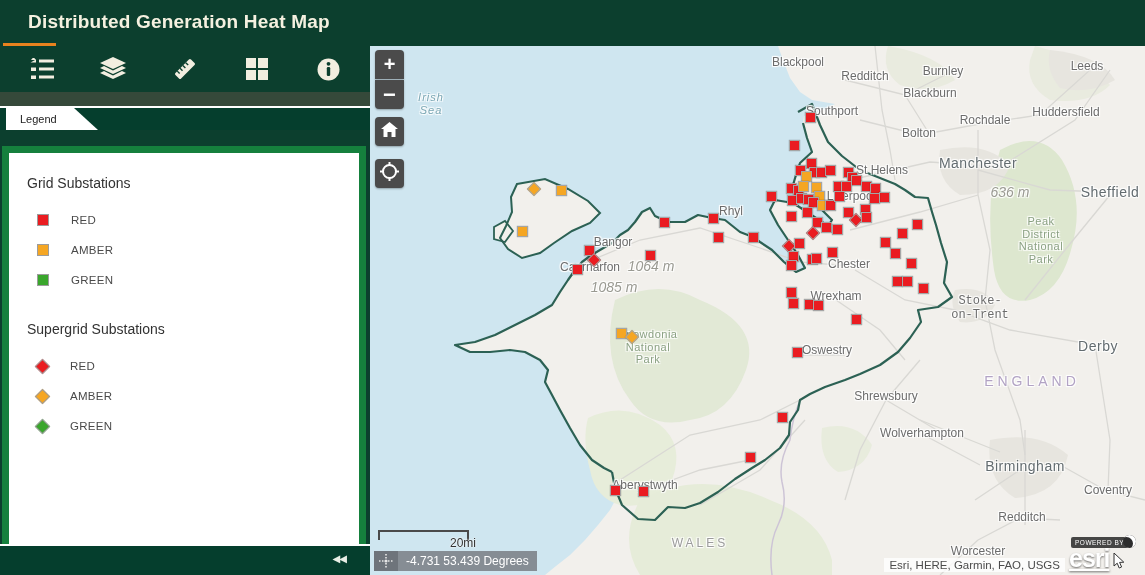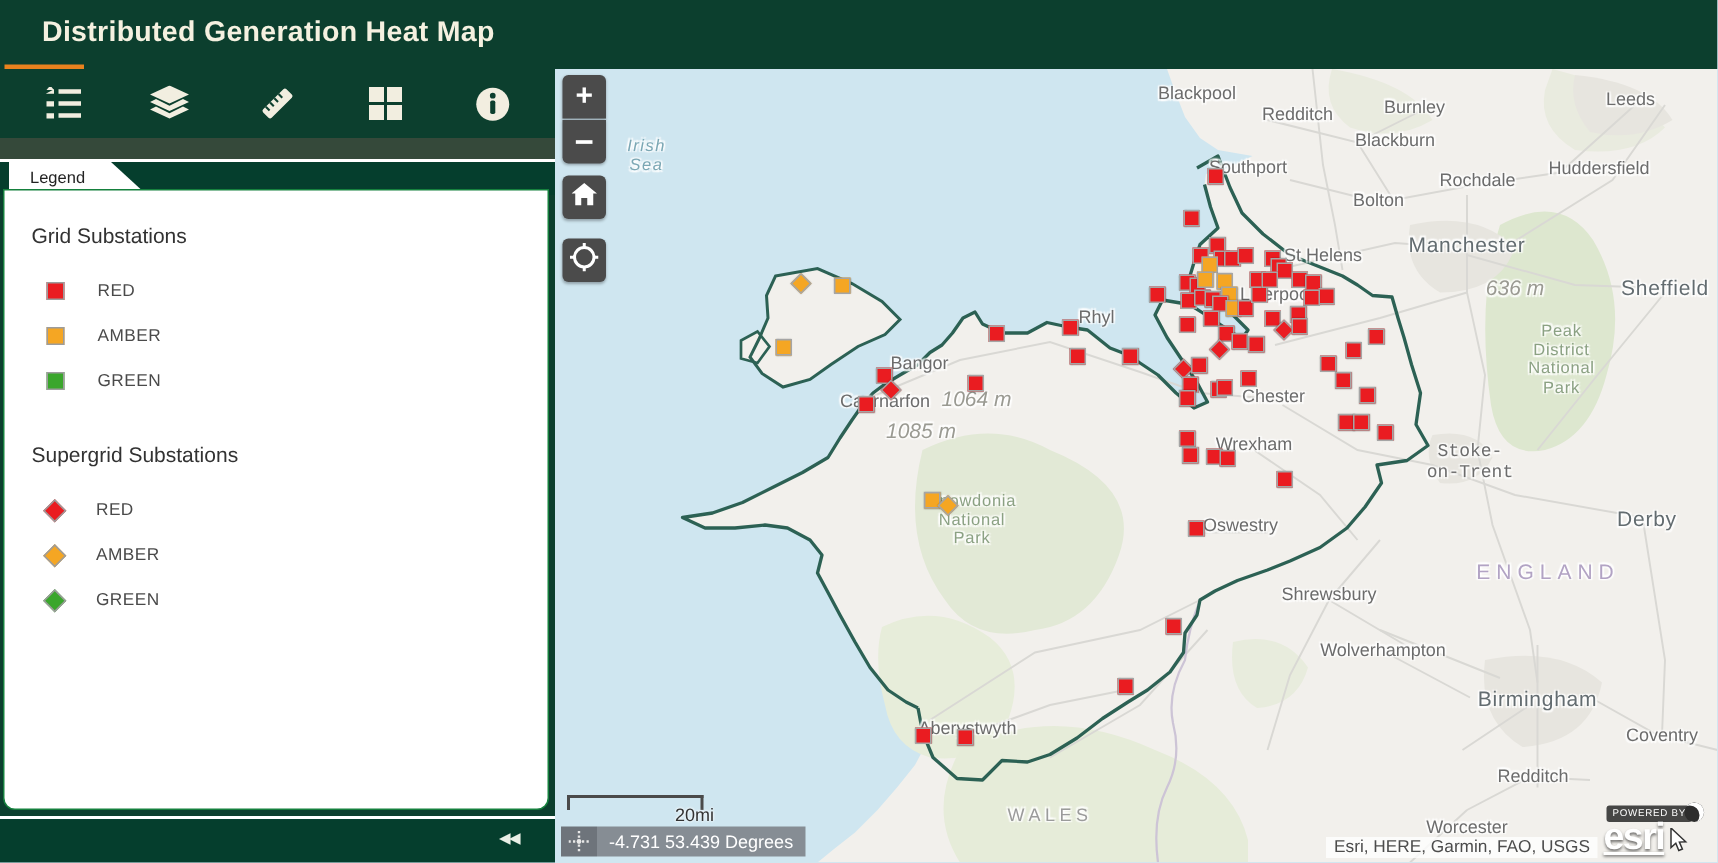--- a/index.html
+++ b/index.html
@@ -17,22 +17,22 @@
   #sidebar{position:absolute;left:0;top:46px;width:370px;height:529px;z-index:25;background:#0c3f2e;}
   #toolbar{position:absolute;left:0;top:0;width:370px;height:46px;background:#0c3f2e;
            display:flex;align-items:center;justify-content:space-around;padding:0 6px;box-sizing:border-box;}
   .tool-btn{width:56px;height:40px;display:flex;align-items:center;justify-content:center;cursor:pointer;}
   .tool-btn svg{display:block;}
   #strip{position:absolute;left:0;top:46px;width:370px;height:14px;background:#35493a;}
   #tabbar{position:absolute;left:0;top:60px;width:370px;height:24px;background:#053e2d;border-top:2px solid #fff;box-sizing:border-box;}
   #legend-tab{position:absolute;left:6px;top:0;width:92px;height:22px;background:#fff;
               clip-path:polygon(0 0,68px 0,92px 22px,0 22px);
               font-size:11px;color:#222;line-height:22px;padding-left:14px;box-sizing:border-box;}
-  #panel{position:absolute;left:2px;top:80px;width:364px;height:414px;background:#fff;
-         border:1px solid #15803d;border-radius:0 0 8px 8px;box-sizing:border-box;
+  #panel{position:absolute;left:2px;top:100px;width:364px;height:414px;background:#fff;
+         border:7px solid #15803d;border-radius:0 0 8px 8px;box-sizing:border-box;
          padding:14px 0 0 18px;overflow:hidden;}
   .legend-section{margin-bottom:26px;}
   .legend-section .sec-title{font-size:14px;color:#323232;margin:8px 0 14px 0;}
   .legend-row{display:flex;align-items:center;height:30px;}
   .legend-swatch{width:12px;height:12px;margin-left:10px;margin-right:22px;border:1px solid #9c9c9c;box-sizing:border-box;flex:0 0 auto;}
   .legend-swatch.diamond{transform:rotate(45deg);width:11px;height:11px;}
   .legend-label{font-size:11.5px;color:#4a4a4a;letter-spacing:.3px;}
   #sidebar-footer{position:absolute;left:0;top:498px;width:370px;height:31px;background:#053e2d;
                   border-top:2px solid #fff;box-sizing:border-box;}
   #collapse-btn{position:absolute;right:24px;top:7px;color:#e9efe6;font-size:10px;letter-spacing:-1px;cursor:pointer;}

